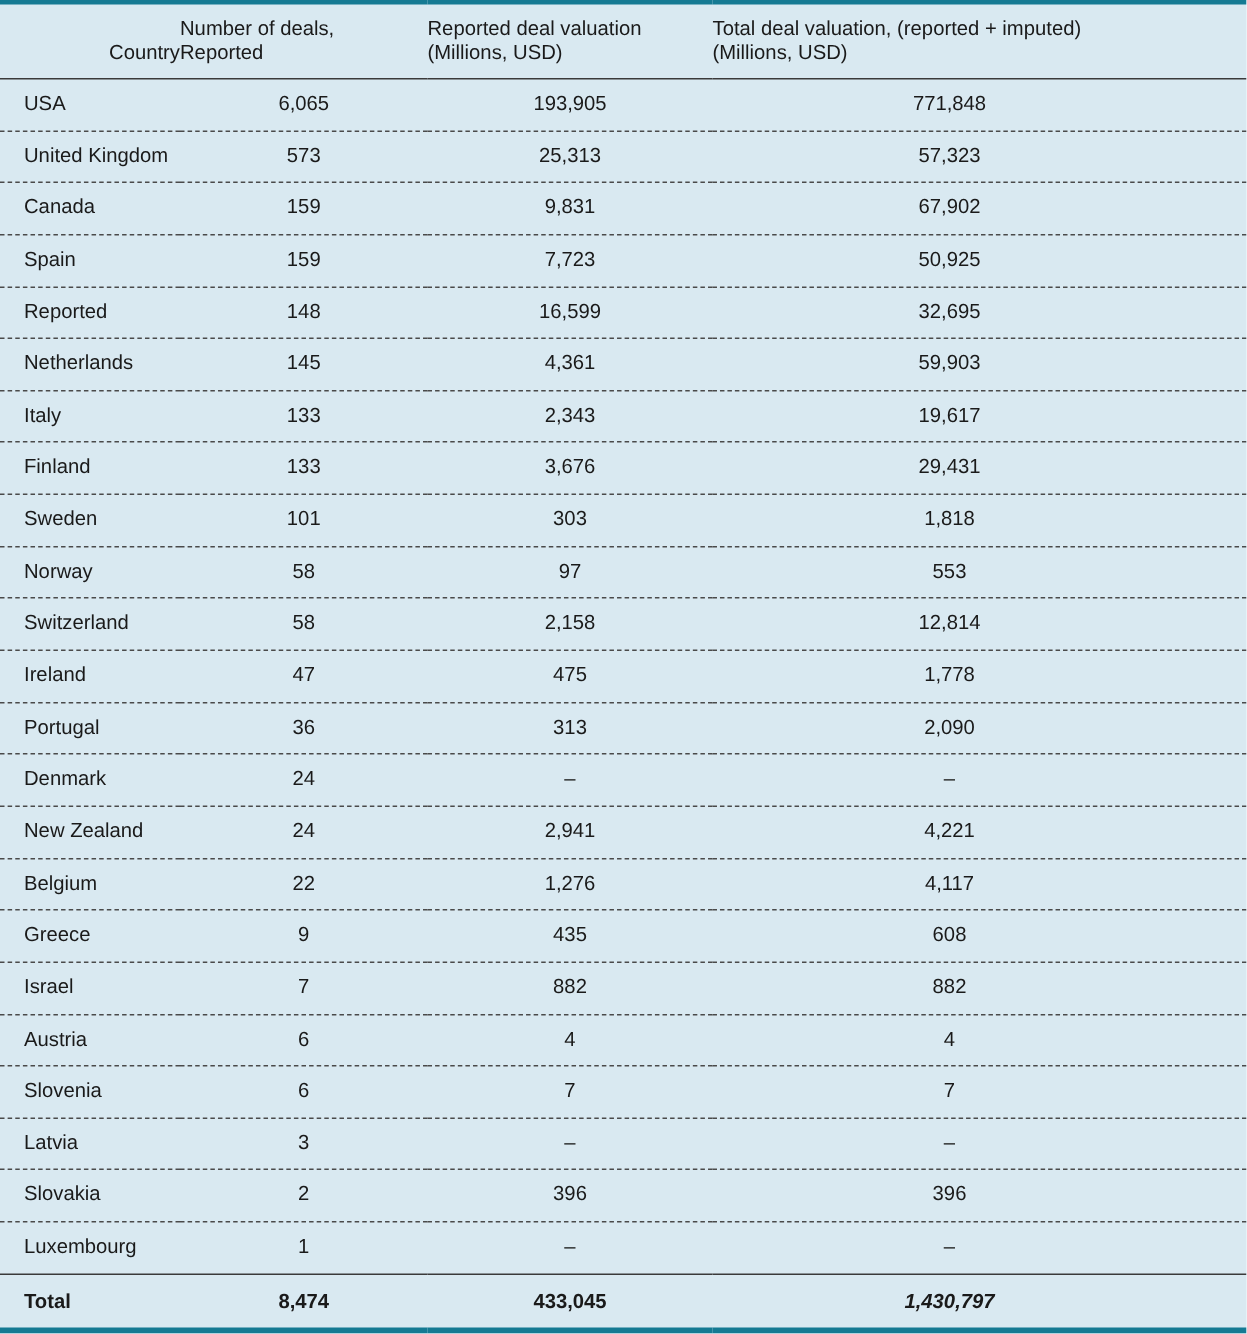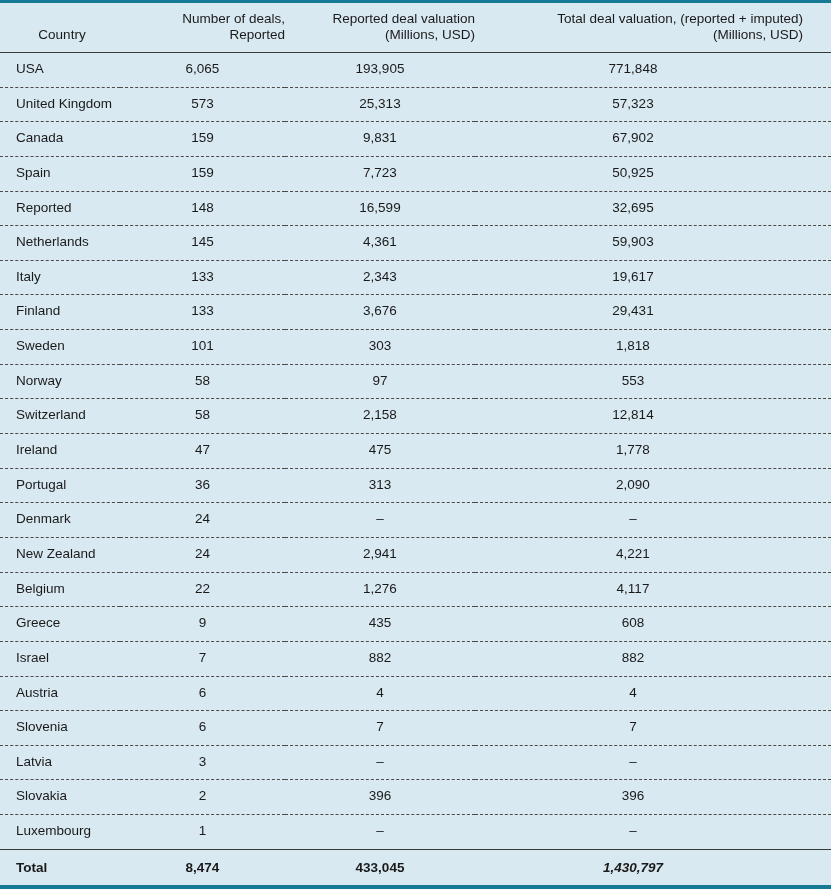--- a/index.html
+++ b/index.html
@@ -32,28 +32,28 @@
     font-size: 13.5px;
   }
   col.col-country { width: 120px; }
   col.col-deals { width: 165px; }
   col.col-reported { width: 190px; }
   col.col-total { width: auto; }
 
   thead th {
     font-weight: normal;
     vertical-align: bottom;
-    text-align: right;
+    text-align: left;
     white-space: pre-line;
     padding: 8px 0 9px 0;
     line-height: 16px;
     border-bottom: 1px solid var(--rule);
   }
   thead th.c-country {
-    text-align: center;
+    text-align: right;
     padding-left: 4px;
   }
   thead th.c-total {
     padding-right: 28px;
   }
 
   tbody td, tfoot td {
     text-align: center;
     padding: 7px 0;
     line-height: 17px;

